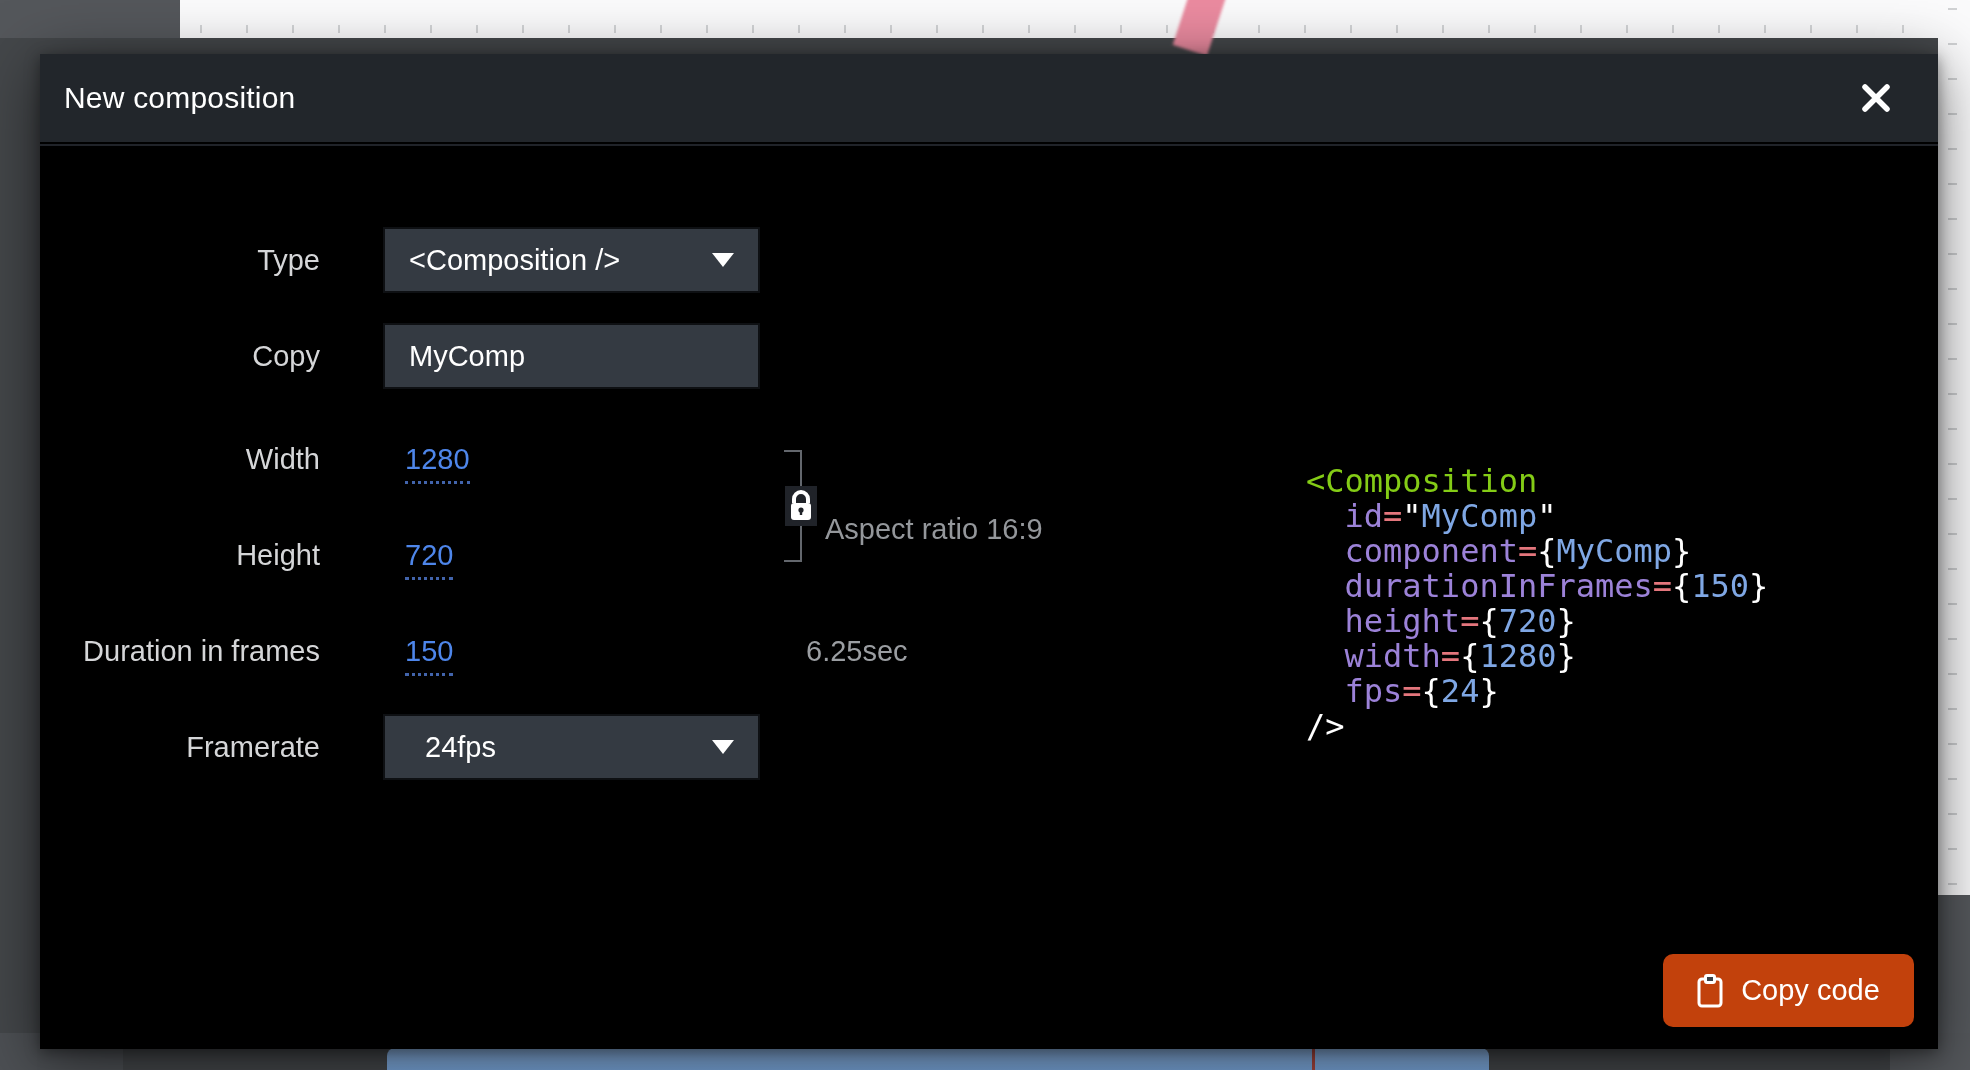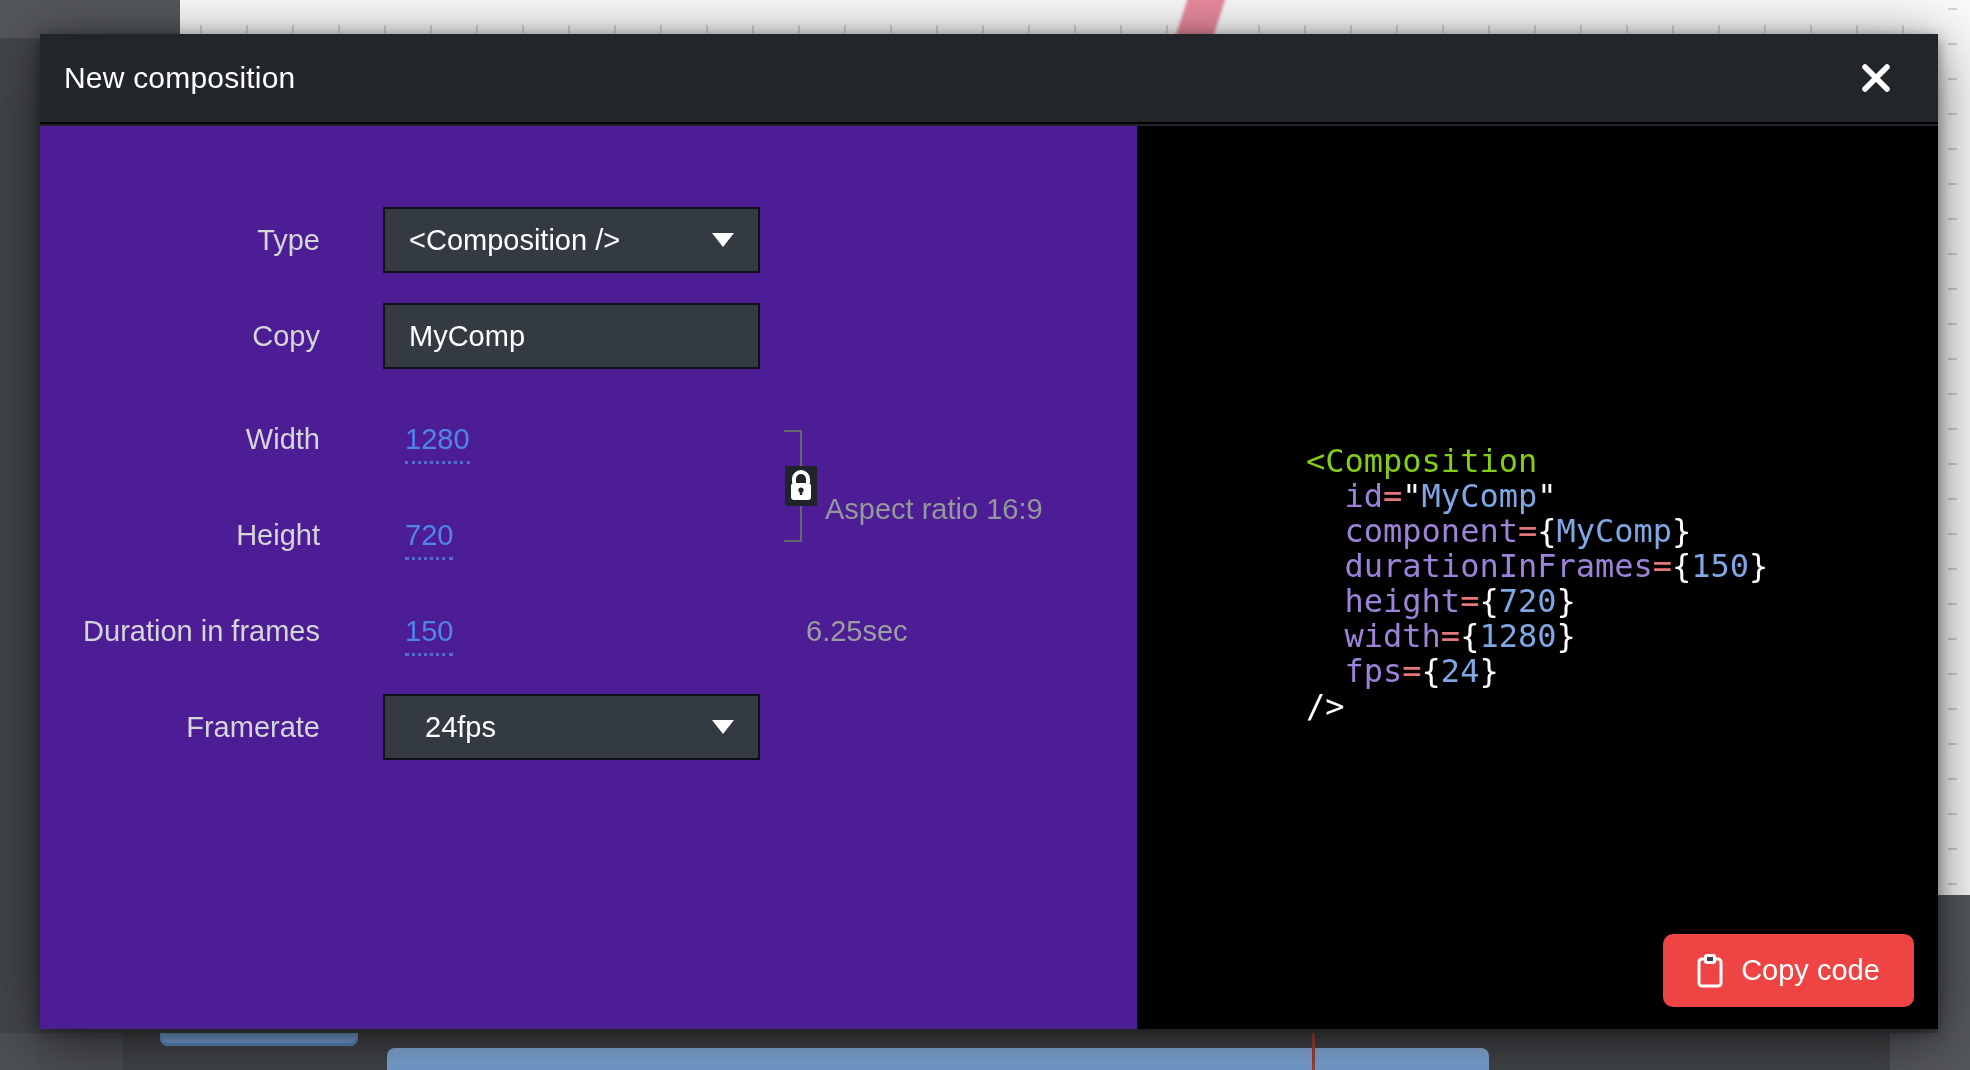--- a/index.html
+++ b/index.html
@@ -23,29 +23,29 @@
   .bg-bottom-leftcol2 { left:37px; top:1033px; width:86px; height:37px; background:#4c4f53; }
   .bg-bottom-main { left:123px; top:1033px; width:1767px; height:37px; background:#434649; }
   .bg-bottom-right { left:1890px; top:1033px; width:80px; height:37px; background:#55585c; }
   .blue-btn-sliver { left:160px; top:1033px; width:198px; height:13px; background:#7aa7db;
       border-radius:0 0 8px 8px; box-shadow:inset 0 -3px 0 #5d8fc7; }
   .blue-bar { left:387px; top:1048px; width:1102px; height:22px;
       background:linear-gradient(#8cb3e2,#77a4d8); border-radius:8px 8px 0 0; }
   .playhead-line { left:1312px; top:1033px; width:3px; height:37px; background:#a6453c; }
 
   
-  .modal { left:40px; top:34px; width:1898px; height:995px; background:#202329;
+  .modal { left:40px; top:54px; width:1898px; height:995px; background:#202329;
       box-shadow:0 12px 60px rgba(0,0,0,.55), 0 3px 14px rgba(0,0,0,.4); }
   .modal-header { position:absolute; left:0; top:0; width:100%; height:90px; background:#22262b;
       border-bottom:2px solid #000; display:flex; align-items:center; padding:0 40px 0 24px; }
   .modal-title { color:#fff; font-size:30px; letter-spacing:.2px; }
   .close-btn { margin-left:auto; width:44px; height:44px; display:flex; align-items:center;
       justify-content:center; cursor:pointer; background:none; border:none; }
   .modal-body { position:absolute; left:0; top:92px; width:100%; height:903px; display:flex; }
-  .panel-left  { position:relative; width:1097px; height:100%; background:#4c1d95; }
+  .panel-left  { position:relative; width:1097px; height:100%; background:#000000; }
   .panel-right { position:relative; flex:1; height:100%; background:#000; }
 
   
   .flabel { position:absolute; left:0; width:280px; text-align:right; color:#d5d6d8;
       font-size:29px; line-height:29px; }
   .control { position:absolute; left:343px; width:377px; height:66px; background:#343a42;
       border:2px solid #0e1013; display:flex; align-items:center; padding:0 24px;
       color:#fff; font-size:29px; cursor:pointer; }
   .control .caret { margin-left:auto; width:0; height:0; border-left:11px solid transparent;
       border-right:11px solid transparent; border-top:14px solid #fff; }
@@ -63,21 +63,21 @@
 
   
   .code-pre { position:absolute; left:169px; top:318px; font-family:"DejaVu Sans Mono", monospace;
       font-size:32px; line-height:35px; white-space:pre; }
   .tok-t { color:#84cc16; } 
   .tok-a { color:#9c82d8; } 
   .tok-o { color:#e4767d; } 
   .tok-p { color:#ffffff; } 
   .tok-v { color:#7fa7e4; } 
   .code-hint { position:absolute; left:40px; top:816px; color:#97999d; font-size:27px; line-height:32px; }
-  .copy-btn { position:absolute; left:526px; top:808px; width:251px; height:73px; background:#ef4444;
+  .copy-btn { position:absolute; left:526px; top:808px; width:251px; height:73px; background:#c2410c;
       border:none; border-radius:10px; display:flex; align-items:center; justify-content:center;
       gap:18px; color:#fff; font-size:29px; font-family:inherit; cursor:pointer;
       box-shadow:0 2px 8px rgba(0,0,0,.5); }
 </style>
 </head>
 <body>
 
 <div class="abs bg-top-left"></div>
 <div class="abs bg-canvas-top">
   <div class="ruler-ticks"></div>

